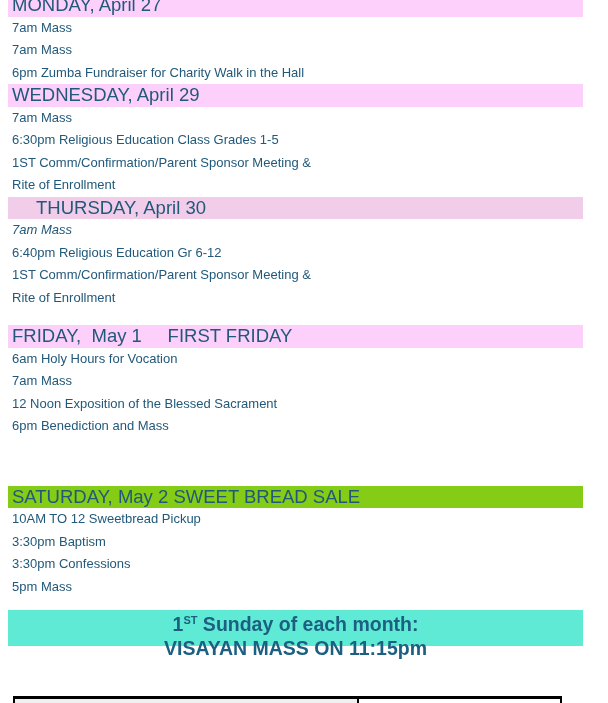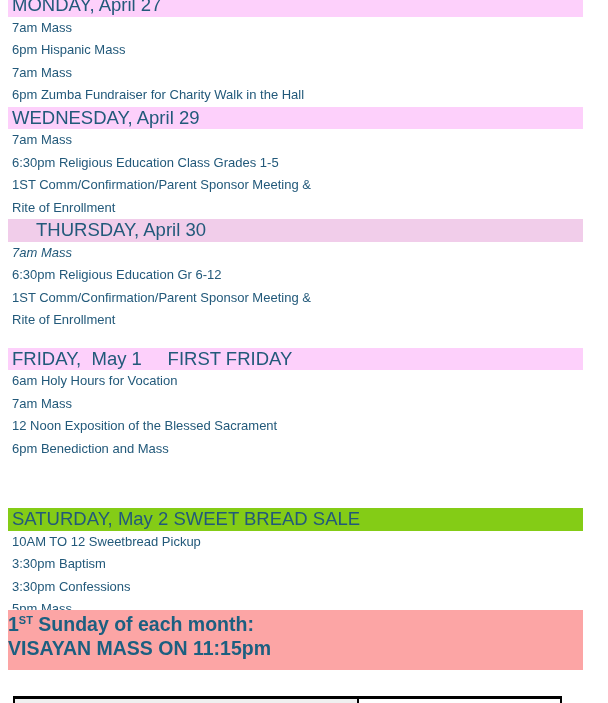--- a/index.html
+++ b/index.html
@@ -2,44 +2,43 @@
 <html><head>
 <meta charset="utf-8">
 <style>
   html, body { margin:0; padding:0; background:#ffffff; }
   body { width:608px; height:703px; overflow:hidden; position:relative;
          font-family:"Liberation Sans", sans-serif; color:#22597a; }
   .sched { position:absolute; left:8px; top:-6px; width:575px; }
   .day { height:22.5px; line-height:22.5px; font-size:18.5px; padding-left:4px; white-space:pre; }
   .item { height:22.5px; line-height:22.5px; font-size:13px; padding-left:4px; white-space:pre; }
   .item.italic { font-style:italic; }
-  .banner { position:absolute; left:8px; top:610px; width:575px; height:60px; background:#fca5a5;
-            text-align:left; color:#1c5f80; font-weight:bold; font-size:19.5px; line-height:24px; padding-top:2px; box-sizing:border-box; }
+  .banner { position:absolute; left:8px; top:610px; width:575px; height:36px; background:#5eead4;
+            text-align:center; color:#1c5f80; font-weight:bold; font-size:19.5px; line-height:24px; padding-top:2px; box-sizing:border-box; }
   .banner sup { font-size:11px; vertical-align:7px; line-height:0; }
   .tbl { position:absolute; left:13px; top:696px; width:549px; height:20px; border-top:3px solid #000;
          border-left:2px solid #000; border-right:2px solid #000; box-sizing:border-box; }
   .tbl .cell1 { position:absolute; left:0; top:0; width:342px; height:100%; background:#f0f0f0; border-right:2px solid #000; }
 </style>
 </head>
 <body>
 
 <div class="sched" id="sched">
     <div class="day" style="background: rgb(253, 208, 251);">MONDAY, April 27</div>
     <div class="item">7am Mass</div>
-    <div class="item">6pm Hispanic Mass</div>
     <div class="item">7am Mass</div>
     <div class="item">6pm Zumba Fundraiser for Charity Walk in the Hall</div>
     <div class="day" style="background: rgb(253, 208, 251);">WEDNESDAY, April 29</div>
     <div class="item">7am Mass</div>
     <div class="item">6:30pm Religious Education Class Grades 1-5</div>
     <div class="item">1ST Comm/Confirmation/Parent Sponsor Meeting &amp;</div>
     <div class="item">Rite of Enrollment</div>
     <div class="day" style="background: rgb(241, 205, 234); padding-left: 28px;">THURSDAY, April 30</div>
     <div class="item italic">7am Mass</div>
-    <div class="item">6:30pm Religious Education Gr 6-12</div>
+    <div class="item">6:40pm Religious Education Gr 6-12</div>
     <div class="item">1ST Comm/Confirmation/Parent Sponsor Meeting &amp;</div>
     <div class="item">Rite of Enrollment</div>
     <div class="day" style="background: rgb(253, 208, 251); margin-top: 16px;">FRIDAY,  May 1     FIRST FRIDAY</div>
     <div class="item">6am Holy Hours for Vocation</div>
     <div class="item">7am Mass</div>
     <div class="item">12 Noon Exposition of the Blessed Sacrament</div>
     <div class="item">6pm Benediction and Mass</div>
     <div class="day" style="background: #84cc16; margin-top: 48px;">SATURDAY, May 2 SWEET BREAD SALE</div>
     <div class="item">10AM TO 12 Sweetbread Pickup</div>
     <div class="item">3:30pm Baptism</div>

